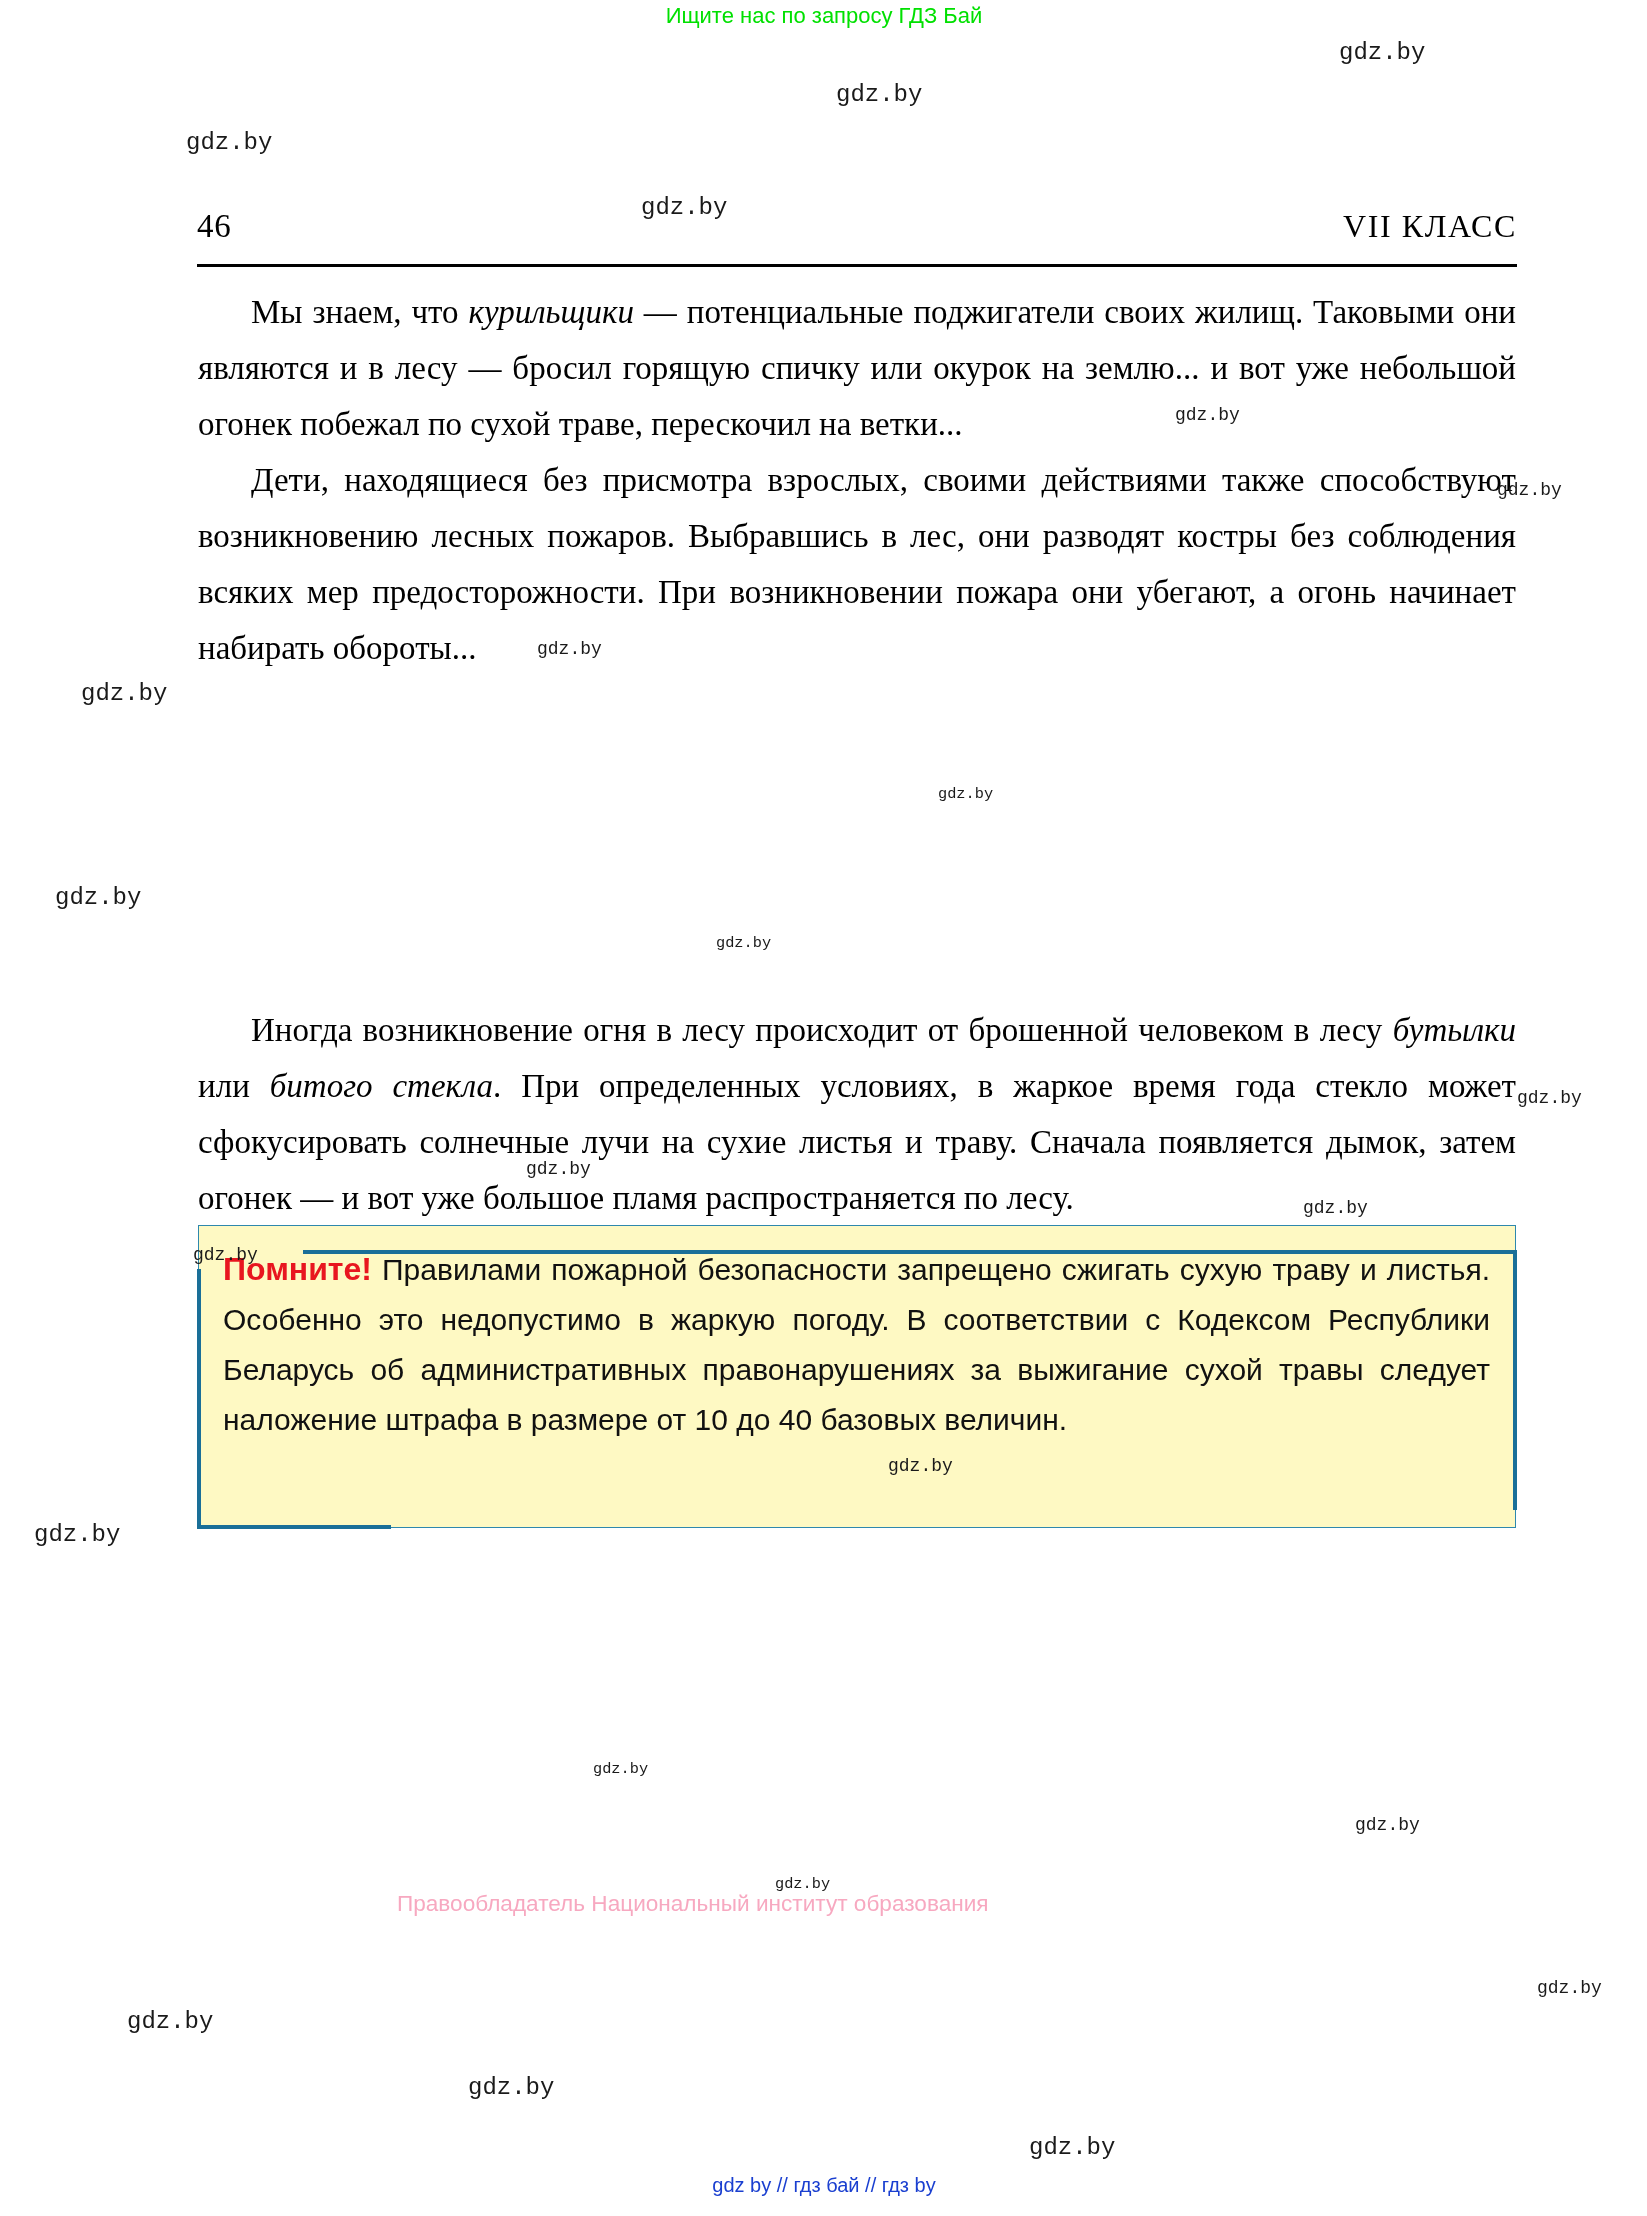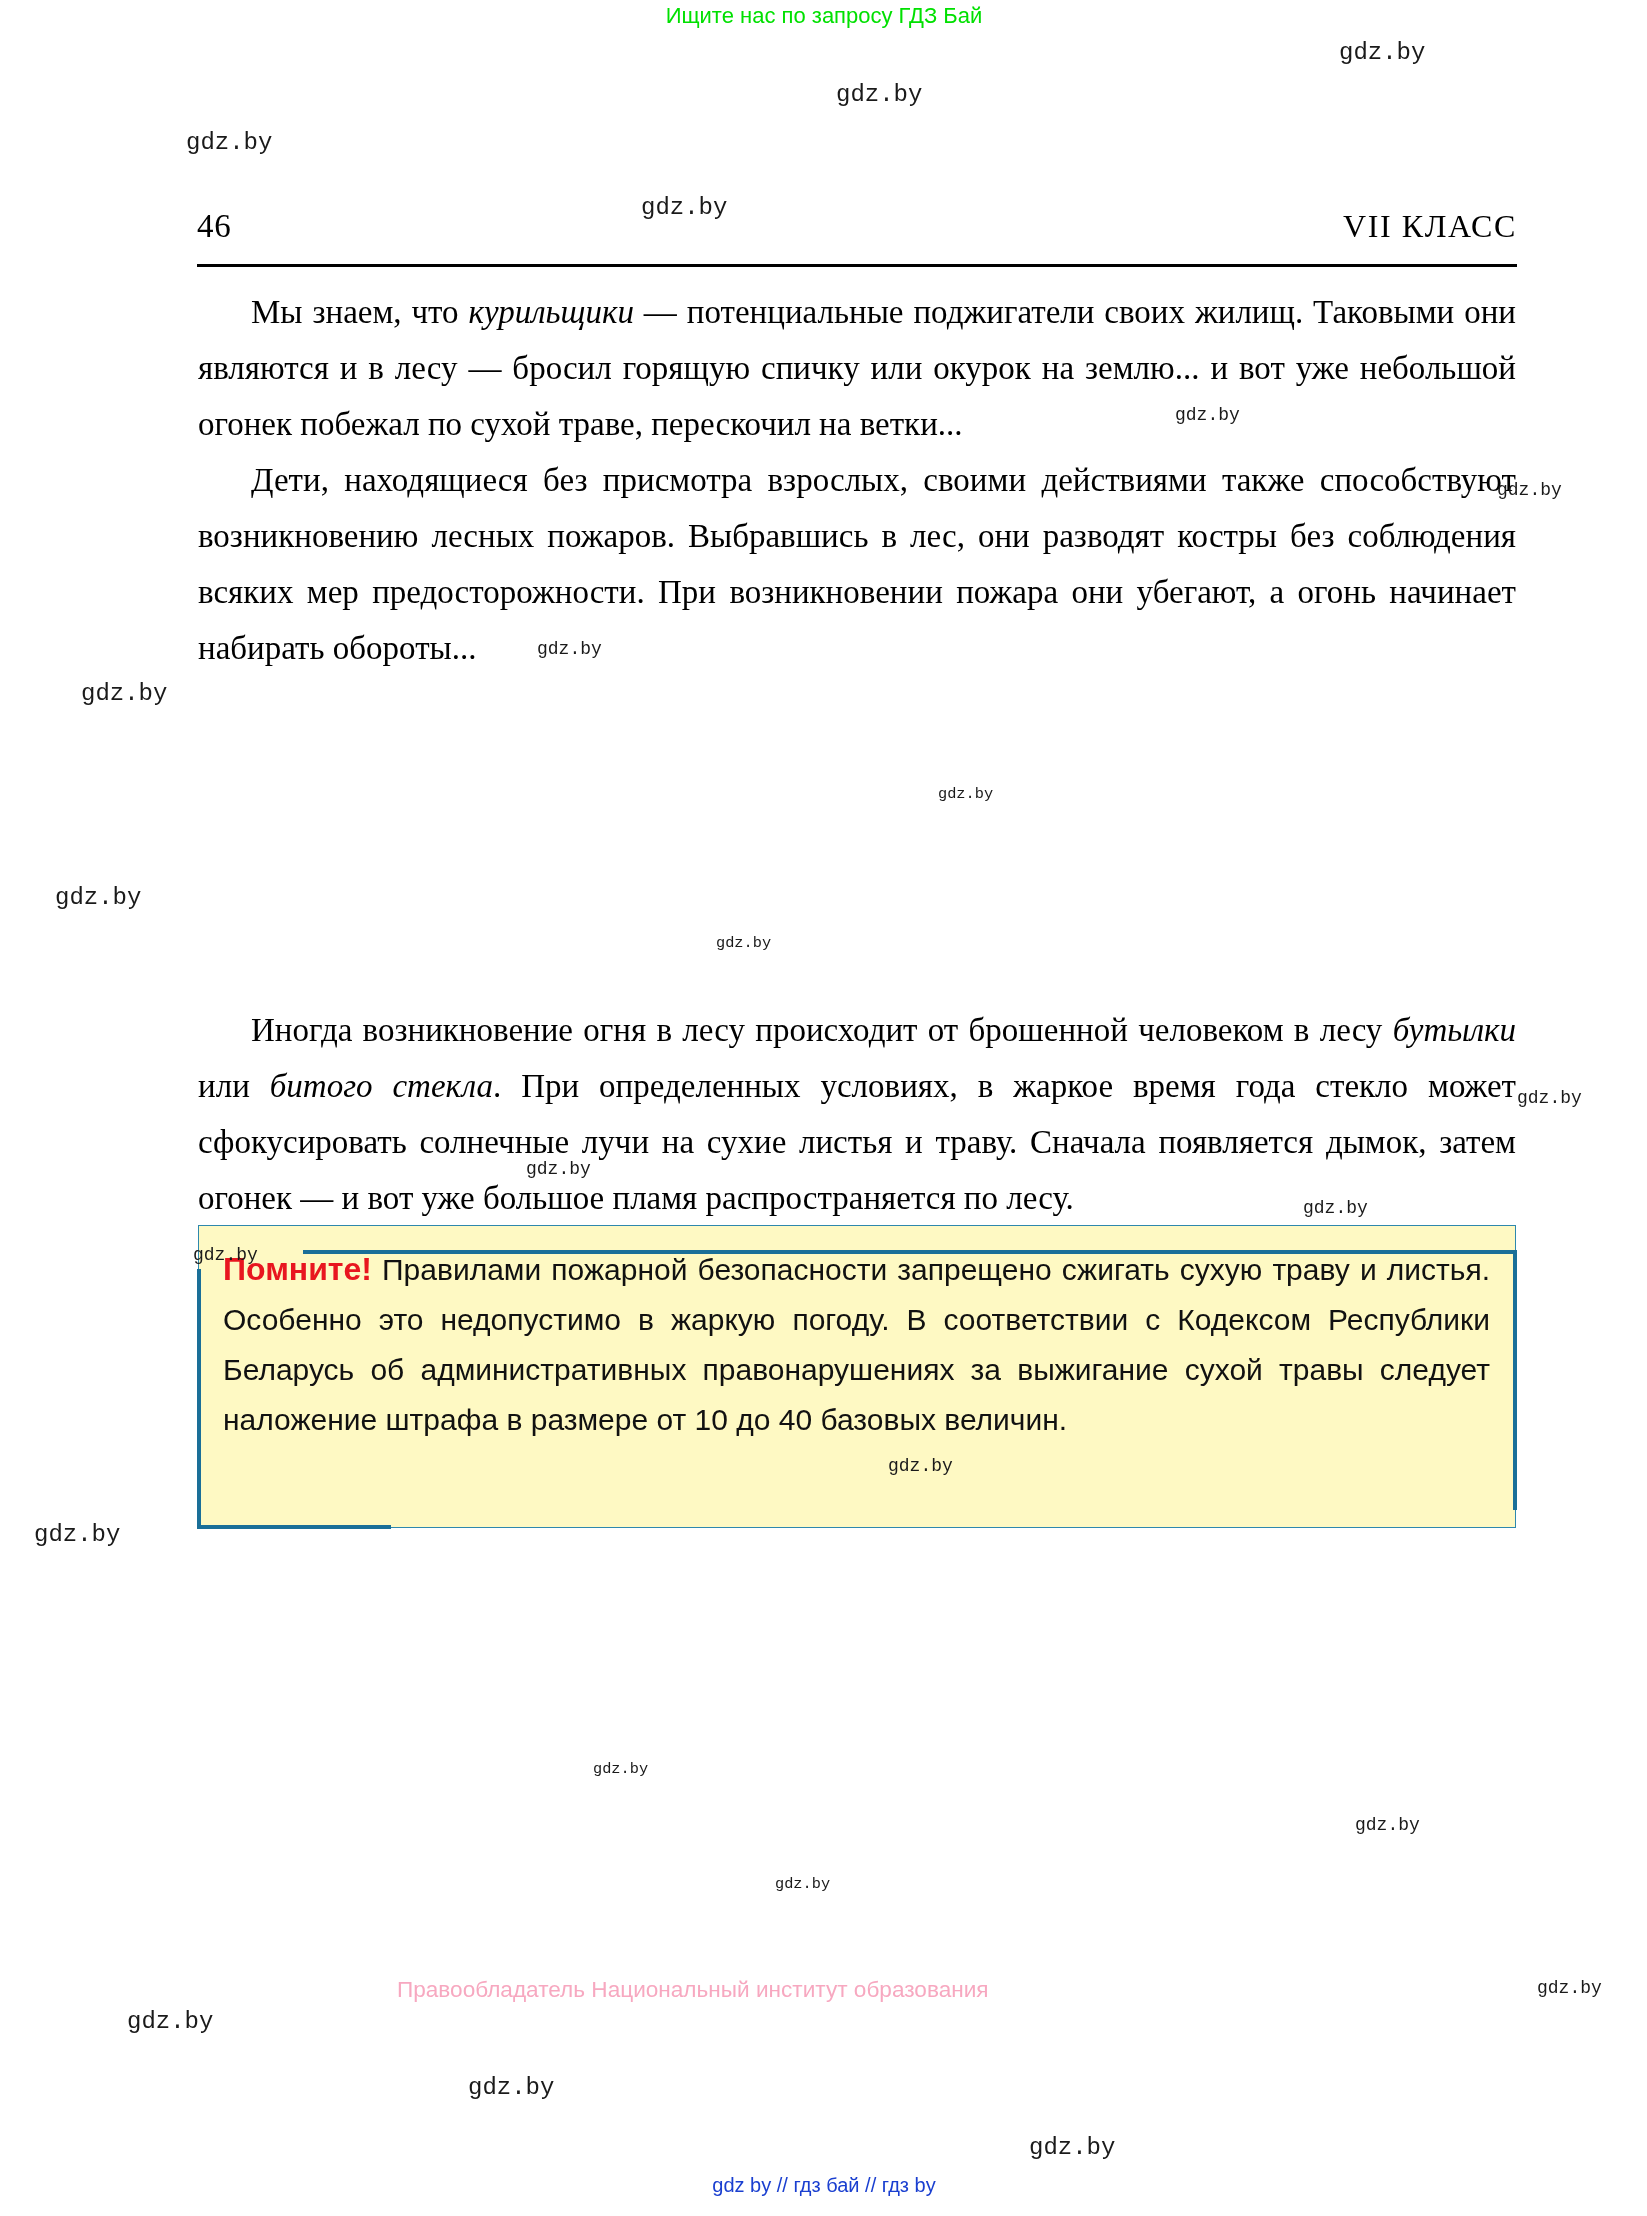--- a/index.html
+++ b/index.html
@@ -171,21 +171,21 @@
   <p class="indent"><span>Иногда возникновение огня в лесу происходит от брошенной человеком в лесу </span><i>бутылки</i><span> или </span><i>битого стекла</i><span>. При определенных условиях, в жаркое время года стекло может сфокусировать солнечные лучи на сухие листья и траву. Сначала появляется дымок, затем огонек — и вот уже большое пламя распространяется по лесу.</span></p>
 
 </div>
 
 <div class="callout">
   <div class="callout-inner-tr"></div>
   <div class="callout-inner-bl"></div>
   <div class="callout-text"><span class="remember">Помните!</span><span> Правилами пожарной безопасности запрещено сжигать сухую траву и листья. Особенно это недопустимо в жаркую погоду. В соответствии с Кодексом Республики Беларусь об административных правонарушениях за выжигание сухой травы следует наложение штрафа в размере от 10 до 40 базовых величин.</span></div>
 </div>
 
-<div class="wm-copyright" style="left:397px; top:1977px;">Правообладатель Национальный институт образования</div>
+<div class="wm-copyright" style="left:397px; top:1891px;">Правообладатель Национальный институт образования</div>
 
 <div class="footer-links">gdz by  //  гдз бай  //  гдз by</div>
 
 <div id="wm-layer">
     <div class="wm wm-lg" style="left: 1339px; top: 39px;">gdz.by</div>
     <div class="wm wm-lg" style="left: 836px; top: 81px;">gdz.by</div>
     <div class="wm wm-lg" style="left: 186px; top: 129px;">gdz.by</div>
     <div class="wm wm-lg" style="left: 641px; top: 194px;">gdz.by</div>
     <div class="wm wm-sm" style="left: 1175px; top: 405px;">gdz.by</div>
     <div class="wm wm-sm" style="left: 1497px; top: 480px;">gdz.by</div>

